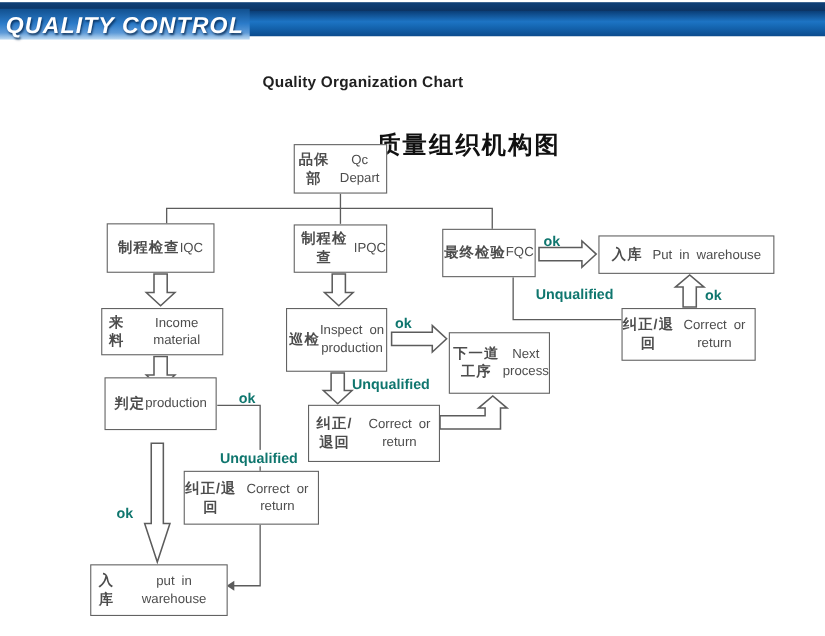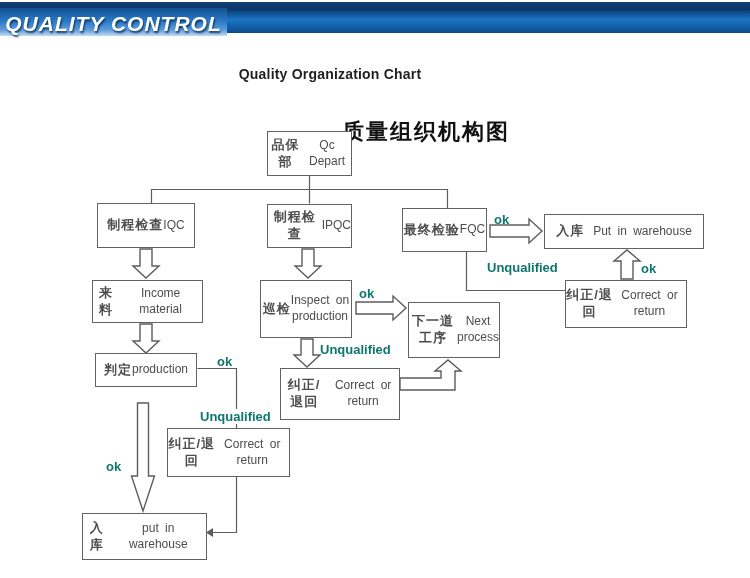--- a/index.html
+++ b/index.html
@@ -118,21 +118,21 @@
     <span class="cn">下一道工序</span>
     <span class="en">Next
 process</span>
   </div>
 
   <div class="box" style="left:565px; top:280px; width:122px; height:48px;">
     <span class="cn">纠正/退回</span>
     <span class="en">Correct or return</span>
   </div>
 
-  <div class="box" style="left:95px; top:353px; width:102px; height:34px;">
+  <div class="box" style="left:95px; top:343px; width:102px; height:48px;">
     <span class="cn">判定</span>
     <span class="en">production</span>
   </div>
 
   <div class="box" style="left:280px; top:368px; width:120px; height:52px;">
     <span class="cn">纠正/退回</span>
     <span class="en">Correct or return</span>
   </div>
 
   <div class="box" style="left:167px; top:428px; width:123px; height:49px;">

